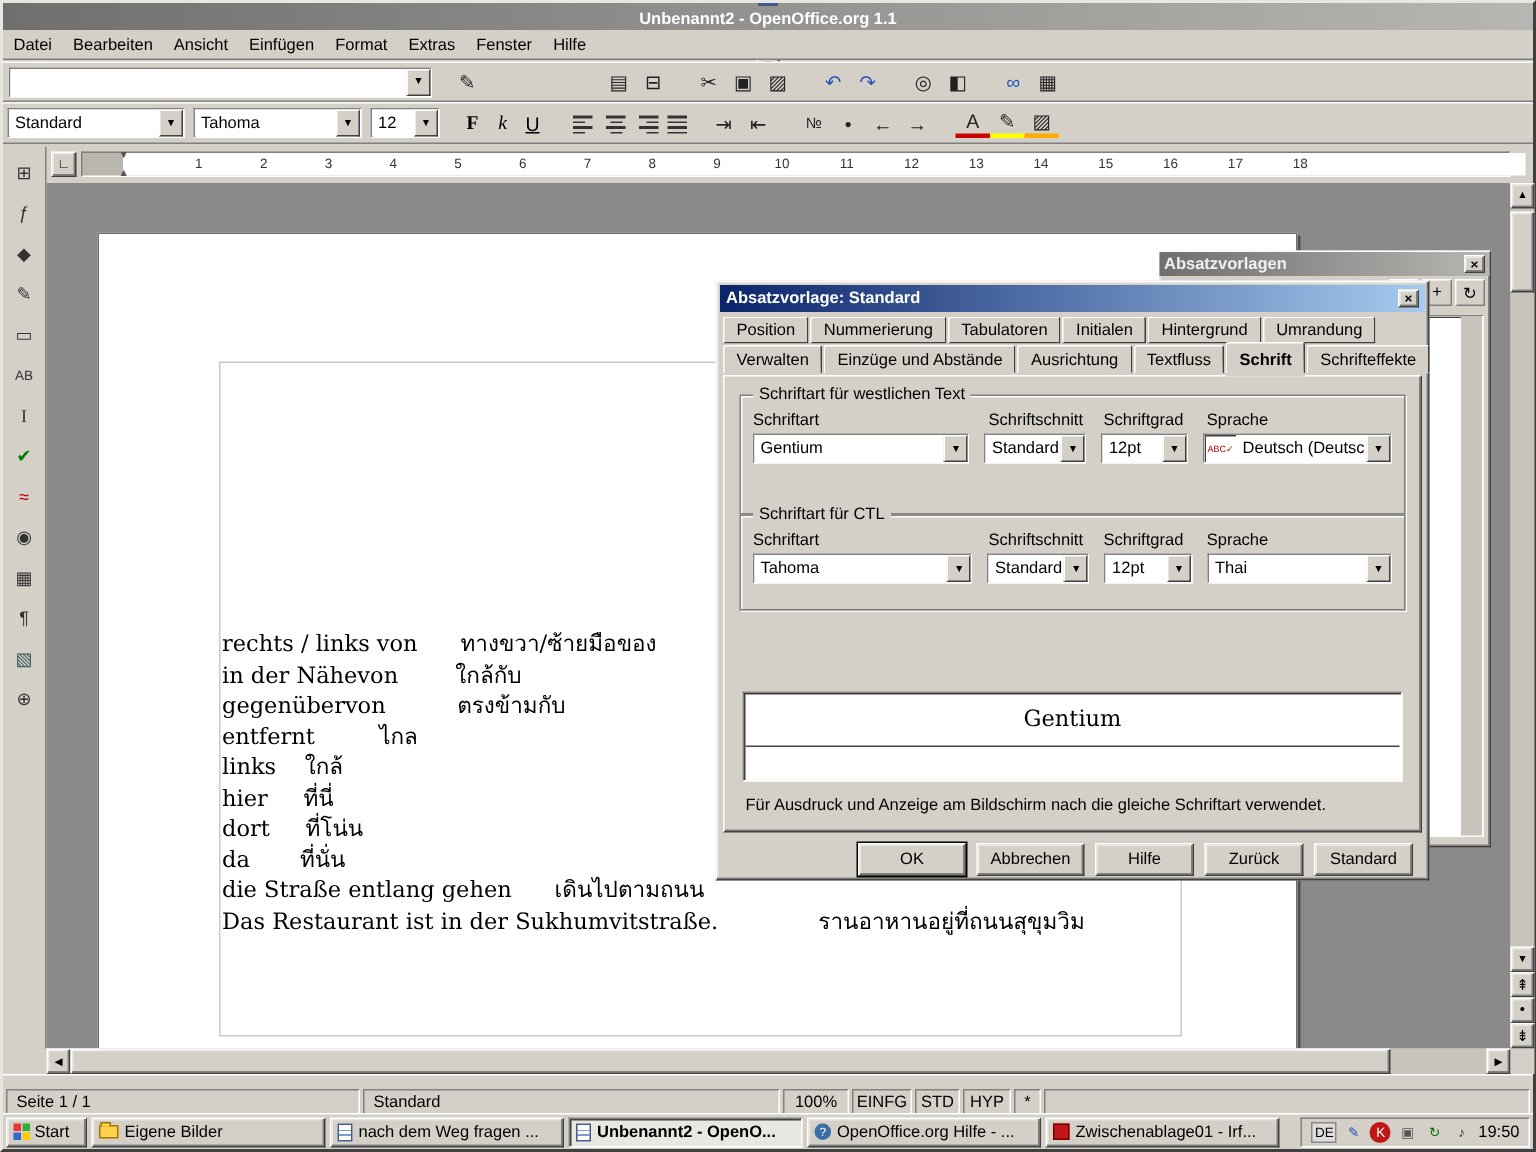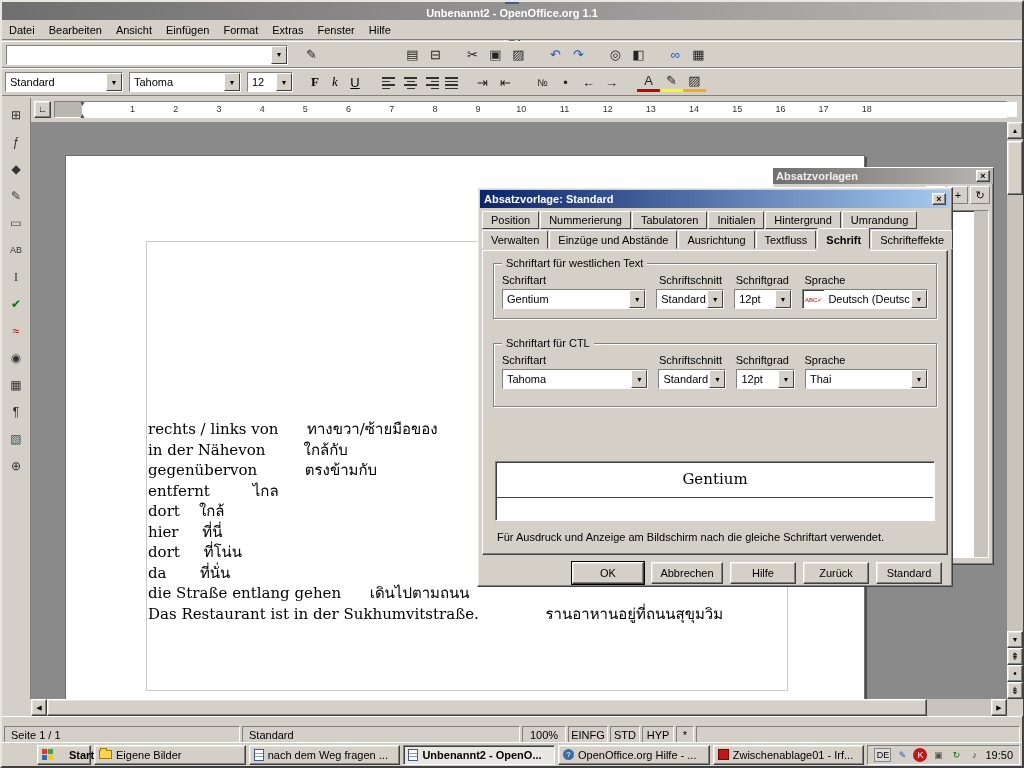--- a/index.html
+++ b/index.html
@@ -84,21 +84,21 @@
                display:flex; align-items:center; gap:2px; padding:18px 2px; }
   .scell { height:18px; display:flex; align-items:center; padding:0 6px; }
   .scell.ctr { justify-content:center; padding:0; }
 
   
   .taskbar { left:0; top:740px; width:1020px; height:24px; background:#d4d0c8; border-top:1px solid #fff;
              display:flex; align-items:center; gap:3px; padding:0 2px; }
   .tkbtn { height:20px; display:flex; align-items:center; gap:4px; padding:0 4px; width:156px;
            overflow:hidden; white-space:nowrap; font-size:11px; }
   .tkbtn.active { border-color:#808080 #fff #fff #808080; box-shadow:inset 1px 1px 0 #404040; background:#e9e7e1; font-weight:bold; }
-  .startbtn { width:54px; height:20px; display:flex; align-items:center; gap:16px; padding:0 4px; font-weight:bold;margin-left:33px; }
+  .startbtn { width:54px; height:20px; display:flex; align-items:center; gap:3px; padding:0 4px; font-weight:normal; }
   .winflag { width:11px; height:11px; display:grid; grid-template-columns:5px 5px; grid-template-rows:5px 5px; gap:1px; }
   .winflag i { display:block; }
   .tray { margin-left:auto; height:20px; display:flex; align-items:center; gap:4px; padding:0 6px; }
   .trayicon { width:14px; height:14px; display:flex; align-items:center; justify-content:center; font-size:9px; }
   .deind { width:17px; height:14px; background:#dcdcdc; border:1px solid #888; font-size:9px; display:flex; align-items:center; justify-content:center; }
   .folder-ic { width:13px; height:9px; background:#ffd24d; border:1px solid #9a7a00; position:relative; }
   .folder-ic:before { content:""; position:absolute; top:-3px; left:0; width:5px; height:2px; background:#ffd24d; border:1px solid #9a7a00; border-bottom:none; }
   .doc-ic { width:10px; height:12px; background:#fff; border:1px solid #445a88;
             background-image:linear-gradient(#fff 3px,#7a9ad0 3px,#7a9ad0 4px,#fff 4px,#fff 6px,#7a9ad0 6px,#7a9ad0 7px,#fff 7px); }
   .help-ic { width:11px; height:11px; border-radius:50%; background:#3a6ea5; color:#fff; font-size:8px; display:flex; align-items:center; justify-content:center; }
@@ -291,21 +291,21 @@
   </div>
 
   <div class="abs docarea">
     <div class="page">
       <div class="marginbox"></div>
       <div class="textblock">
         <div class="docline">rechts / links von      ทางขวา/ซ้ายมือของ</div>
         <div class="docline">in der Nähevon        ใกล้กับ</div>
         <div class="docline">gegenübervon          ตรงข้ามกับ</div>
         <div class="docline">entfernt         ไกล</div>
-        <div class="docline">dort    ใกล้</div>
+        <div class="docline">links    ใกล้</div>
         <div class="docline">hier     ที่นี่</div>
         <div class="docline">dort     ที่โน่น</div>
         <div class="docline">da       ที่นั่น</div>
         <div class="docline">die Straße entlang gehen      เดินไปตามถนน</div>
         <div class="docline">Das Restaurant ist in der Sukhumvitstraße.              รานอาหานอยู่ที่ถนนสุขุมวิม</div>
       </div>
     </div>
   </div>
 
   <div class="abs vscroll">
@@ -416,21 +416,21 @@
       <span class="tab">Verwalten</span>
       <span class="tab">Einzüge und Abstände</span>
       <span class="tab">Ausrichtung</span>
       <span class="tab">Textfluss</span>
       <span class="tab active">Schrift</span>
       <span class="tab">Schrifteffekte</span>
     </div>
 
     <div class="dlg-panel">
 
-      <div class="grp etched" style="top:12px; height:56px;">
+      <div class="grp etched" style="top:12px; height:80px;">
         <span class="legend">Schriftart für westlichen Text</span>
         <div class="cols">
           <span class="c1 collabel">Schriftart</span>
           <span class="c2 collabel">Schriftschnitt</span>
           <span class="c3 collabel">Schriftgrad</span>
           <span class="c4 collabel">Sprache</span>
         </div>
         <div class="cols">
           <div class="combo c1">
             <span class="val">Gentium</span>

